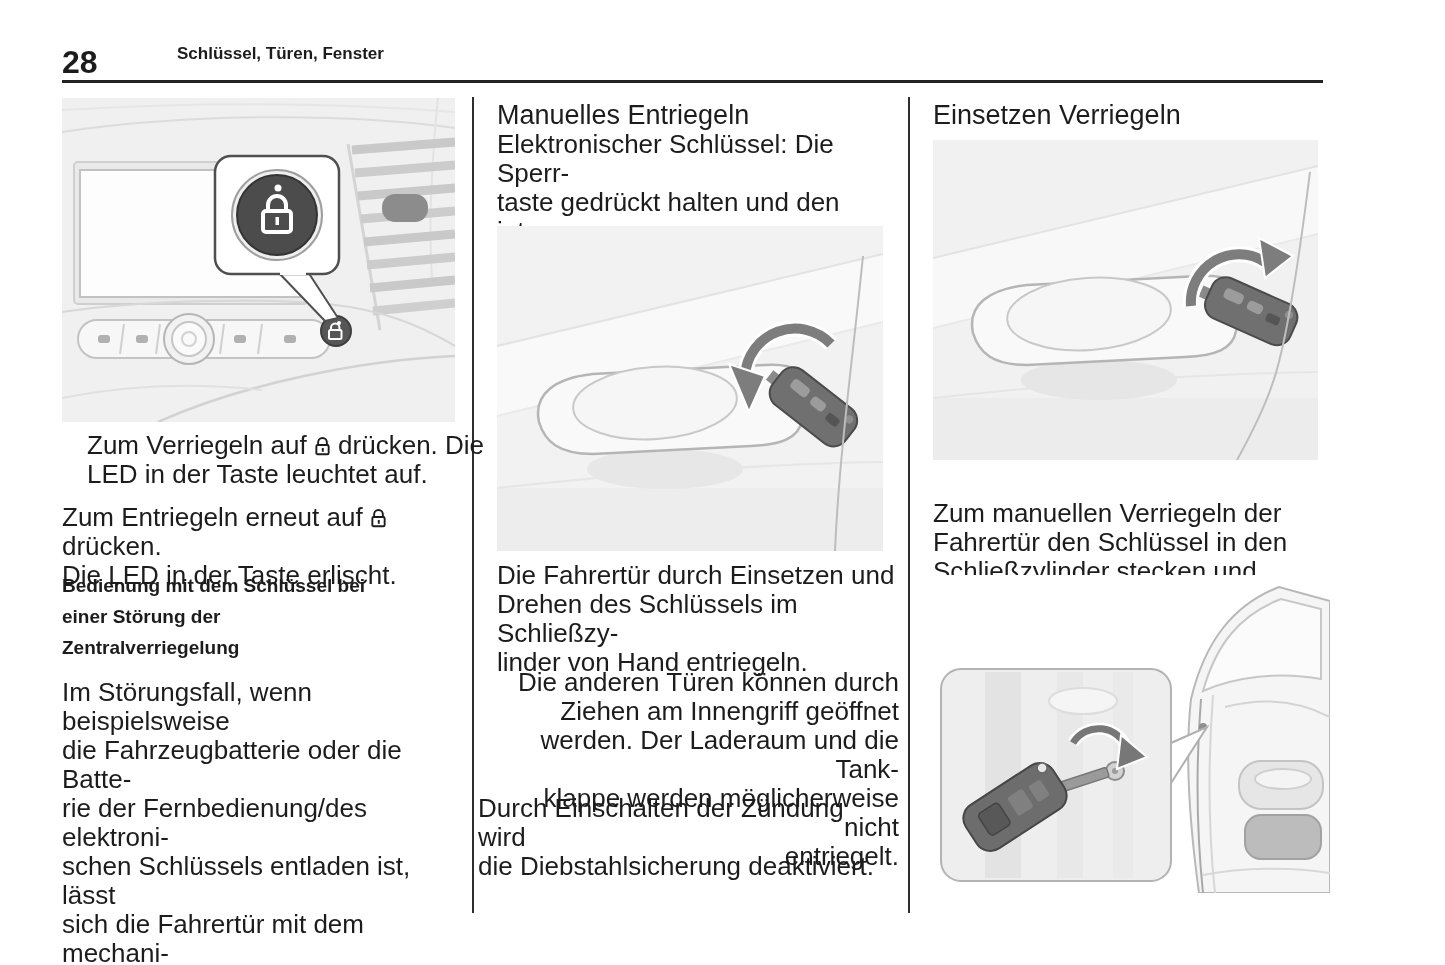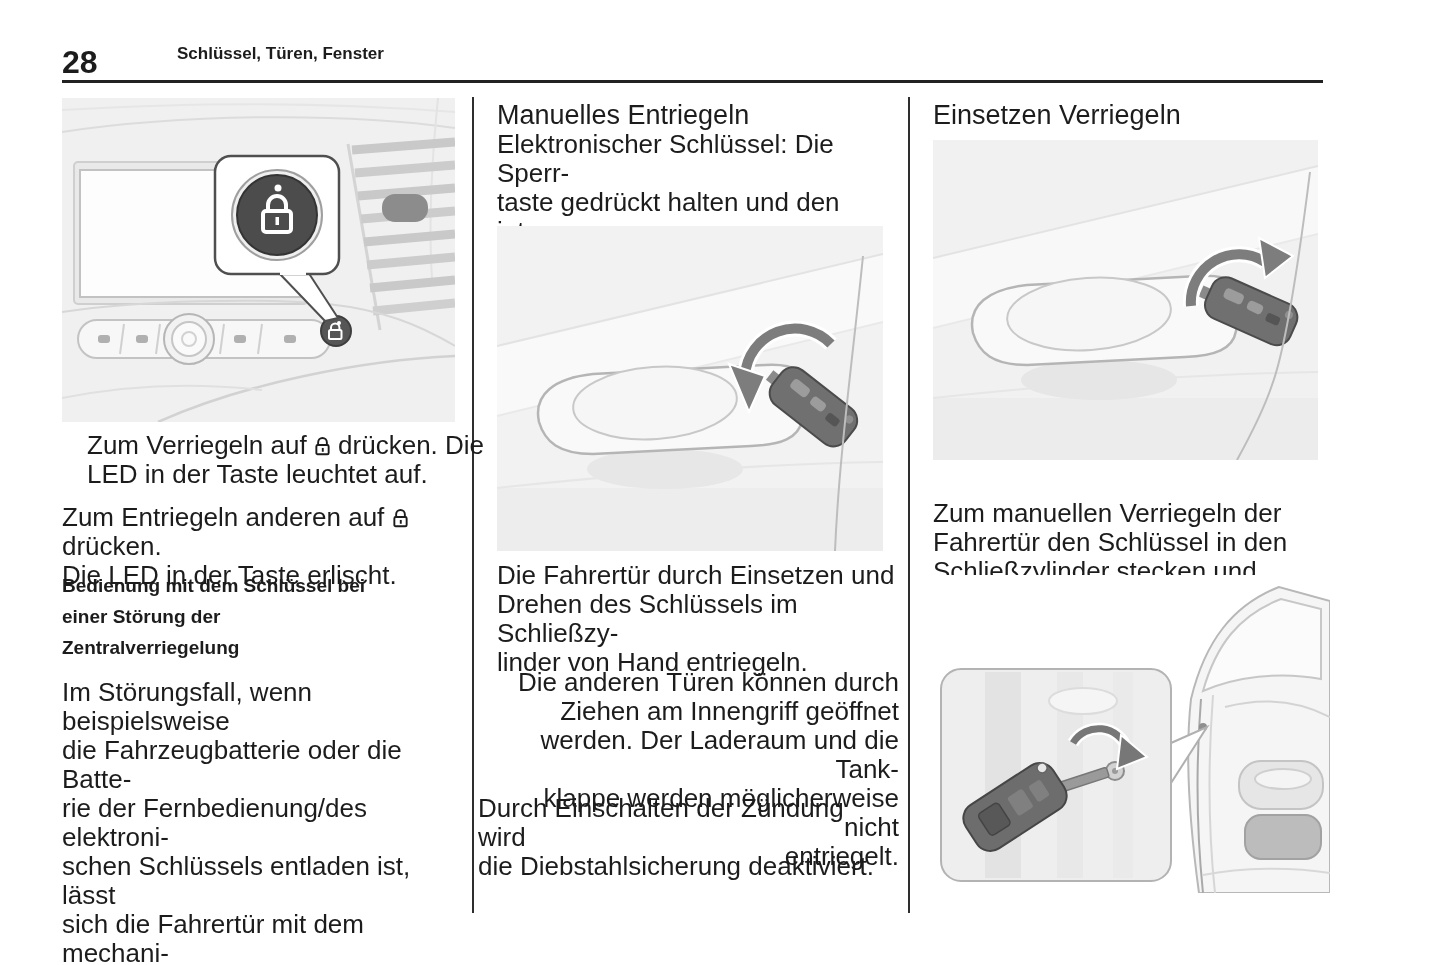--- a/index.html
+++ b/index.html
@@ -96,21 +96,21 @@
     </g>
   </svg>
 
   <p class="abs body" style="left:62px;top:431px;width:408px;margin-left:25px;"><span>Zum Verriegeln auf </span><svg class="lockglyph" viewBox="0 0 15 17">
         <path d="M3.6 7.2 V4.8 a3.9 3.9 0 0 1 7.8 0 V7.2" fill="none" stroke="#1c1c1c" stroke-width="1.7"></path>
         <rect x="2" y="7.2" width="11" height="8.3" rx="1.2" fill="none" stroke="#1c1c1c" stroke-width="1.7"></rect>
         <rect x="6.9" y="9.8" width="1.7" height="3.4" fill="#1c1c1c"></rect>
       </svg><span> drücken. Die
 LED in der Taste leuchtet auf.</span></p>
 
-  <p class="abs body" style="left:62px;top:503px;width:408px;"><span>Zum Entriegeln anderen auf </span><svg class="lockglyph" viewBox="0 0 15 17">
+  <p class="abs body" style="left:62px;top:503px;width:408px;"><span>Zum Entriegeln erneut auf </span><svg class="lockglyph" viewBox="0 0 15 17">
         <path d="M3.6 7.2 V4.8 a3.9 3.9 0 0 1 7.8 0 V7.2" fill="none" stroke="#1c1c1c" stroke-width="1.7"></path>
         <rect x="2" y="7.2" width="11" height="8.3" rx="1.2" fill="none" stroke="#1c1c1c" stroke-width="1.7"></rect>
         <rect x="6.9" y="9.8" width="1.7" height="3.4" fill="#1c1c1c"></rect>
       </svg><span> drücken.
 Die LED in der Taste erlischt.</span></p>
 
   <h2 class="abs big" style="left:62px;top:570px;width:412px;">Bedienung mit dem Schlüssel bei
 einer Störung der
 Zentralverriegelung</h2>
 

